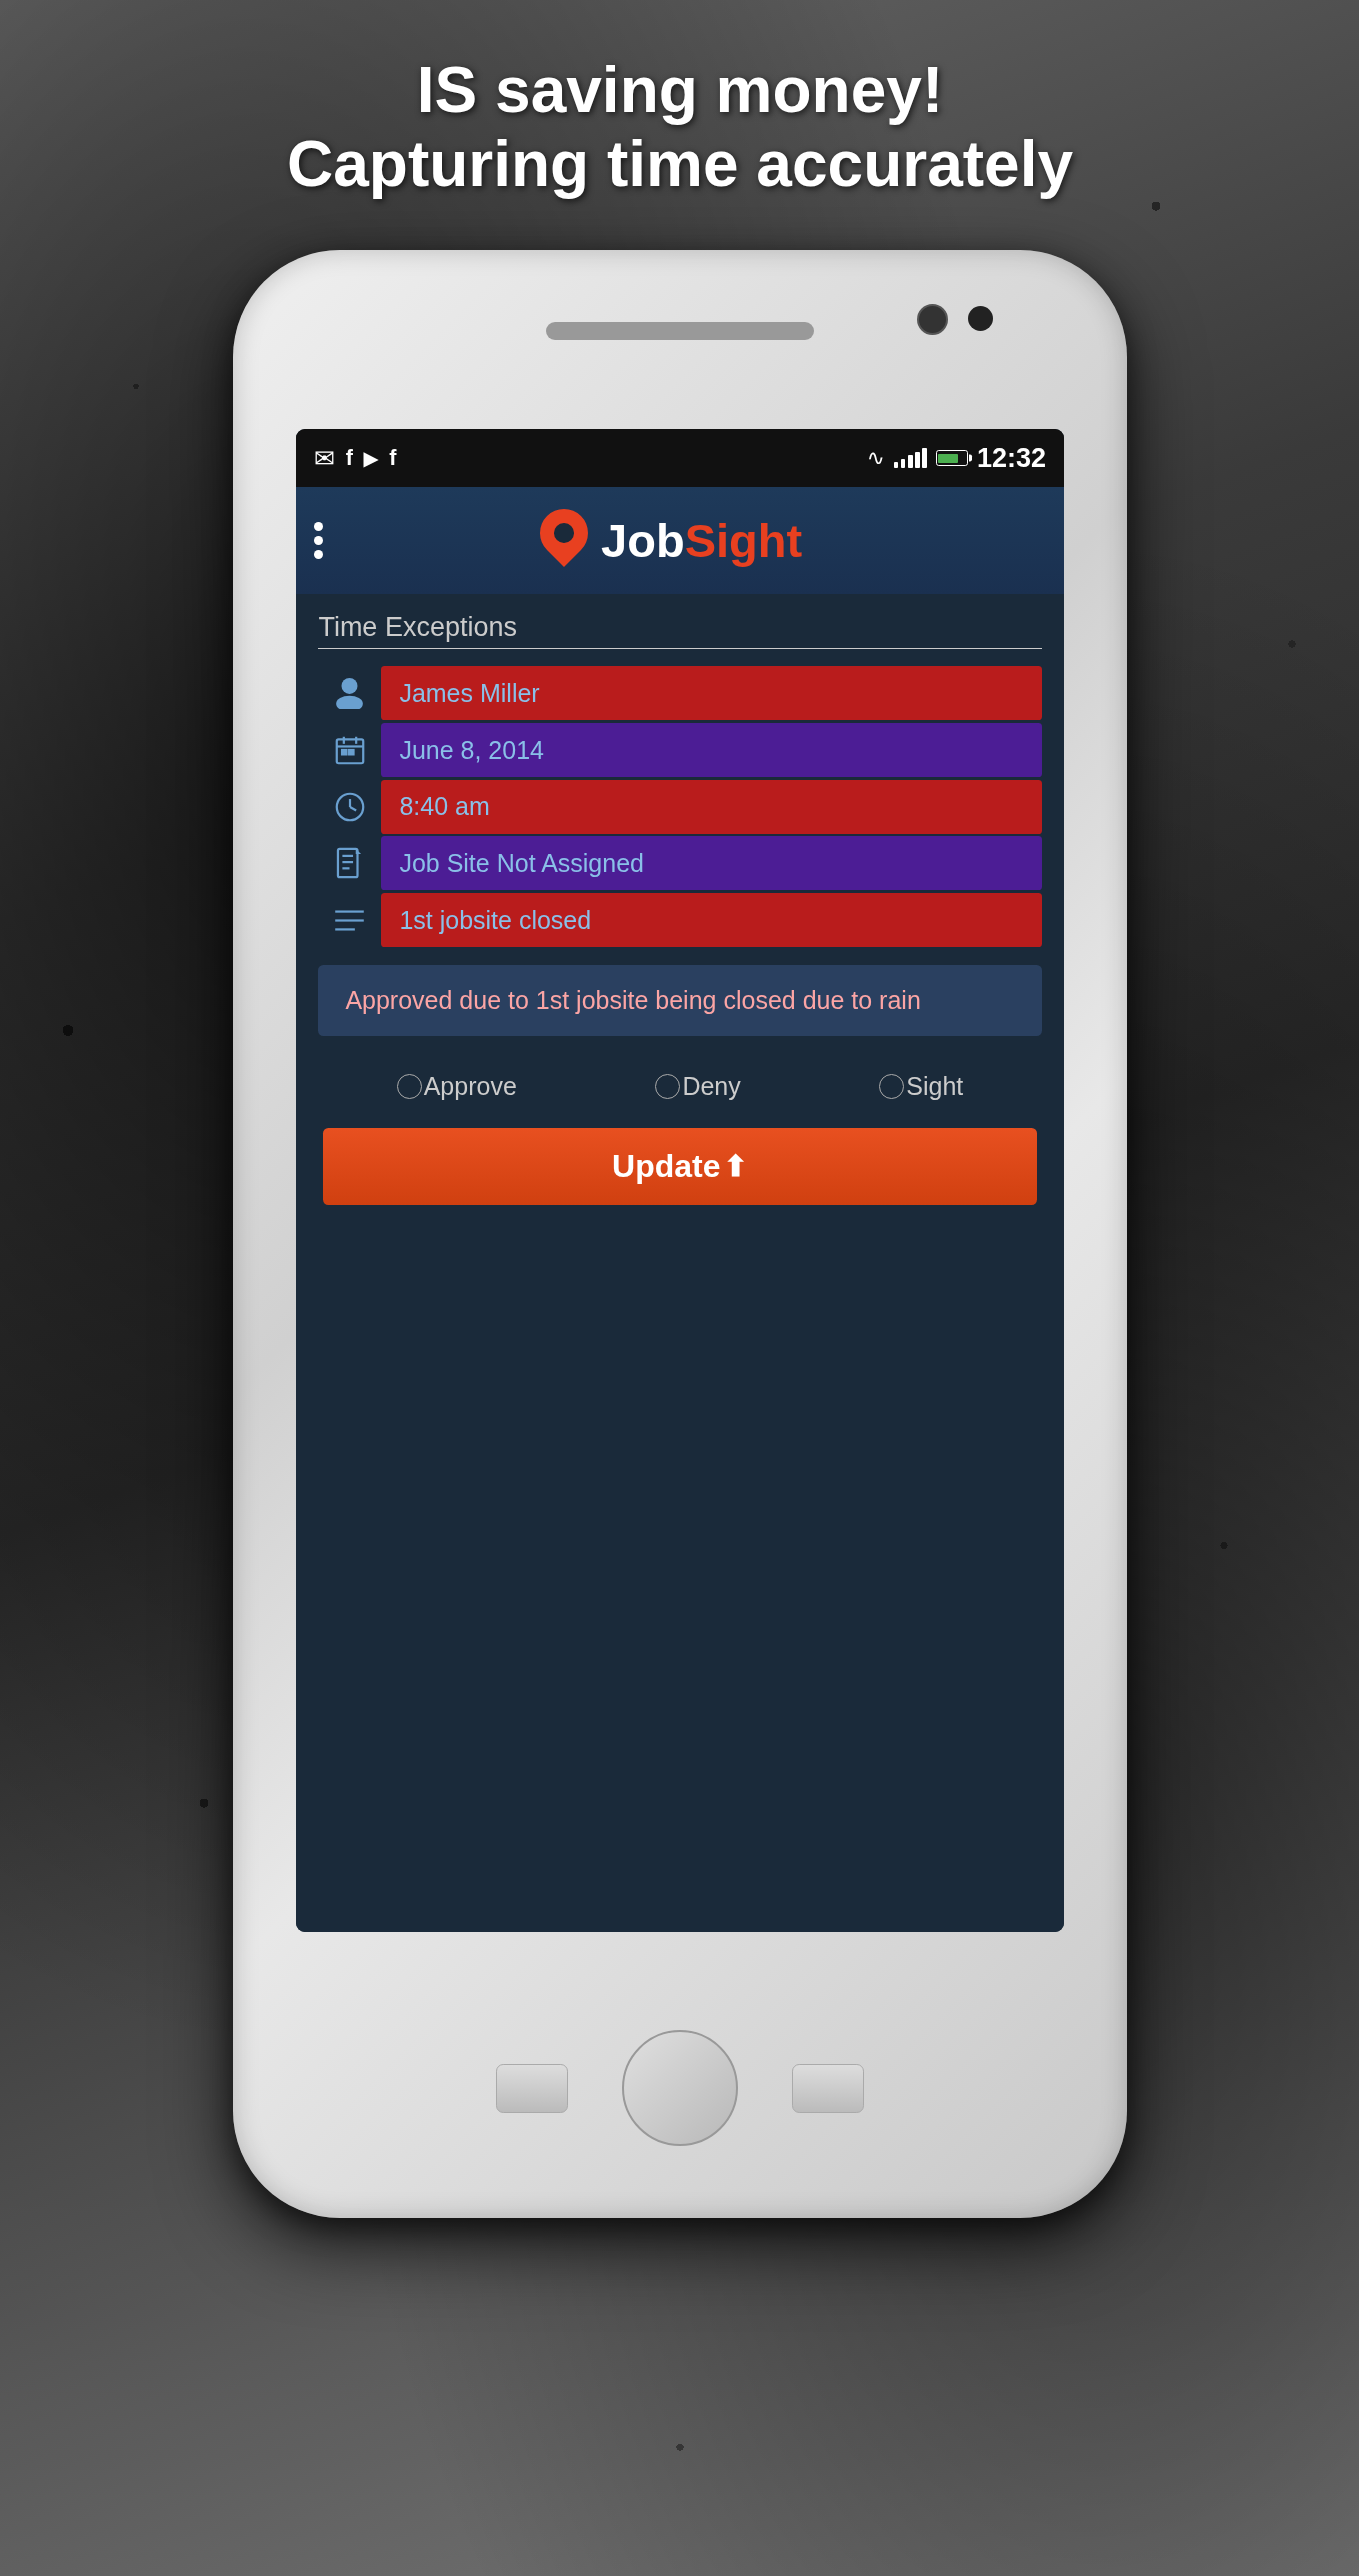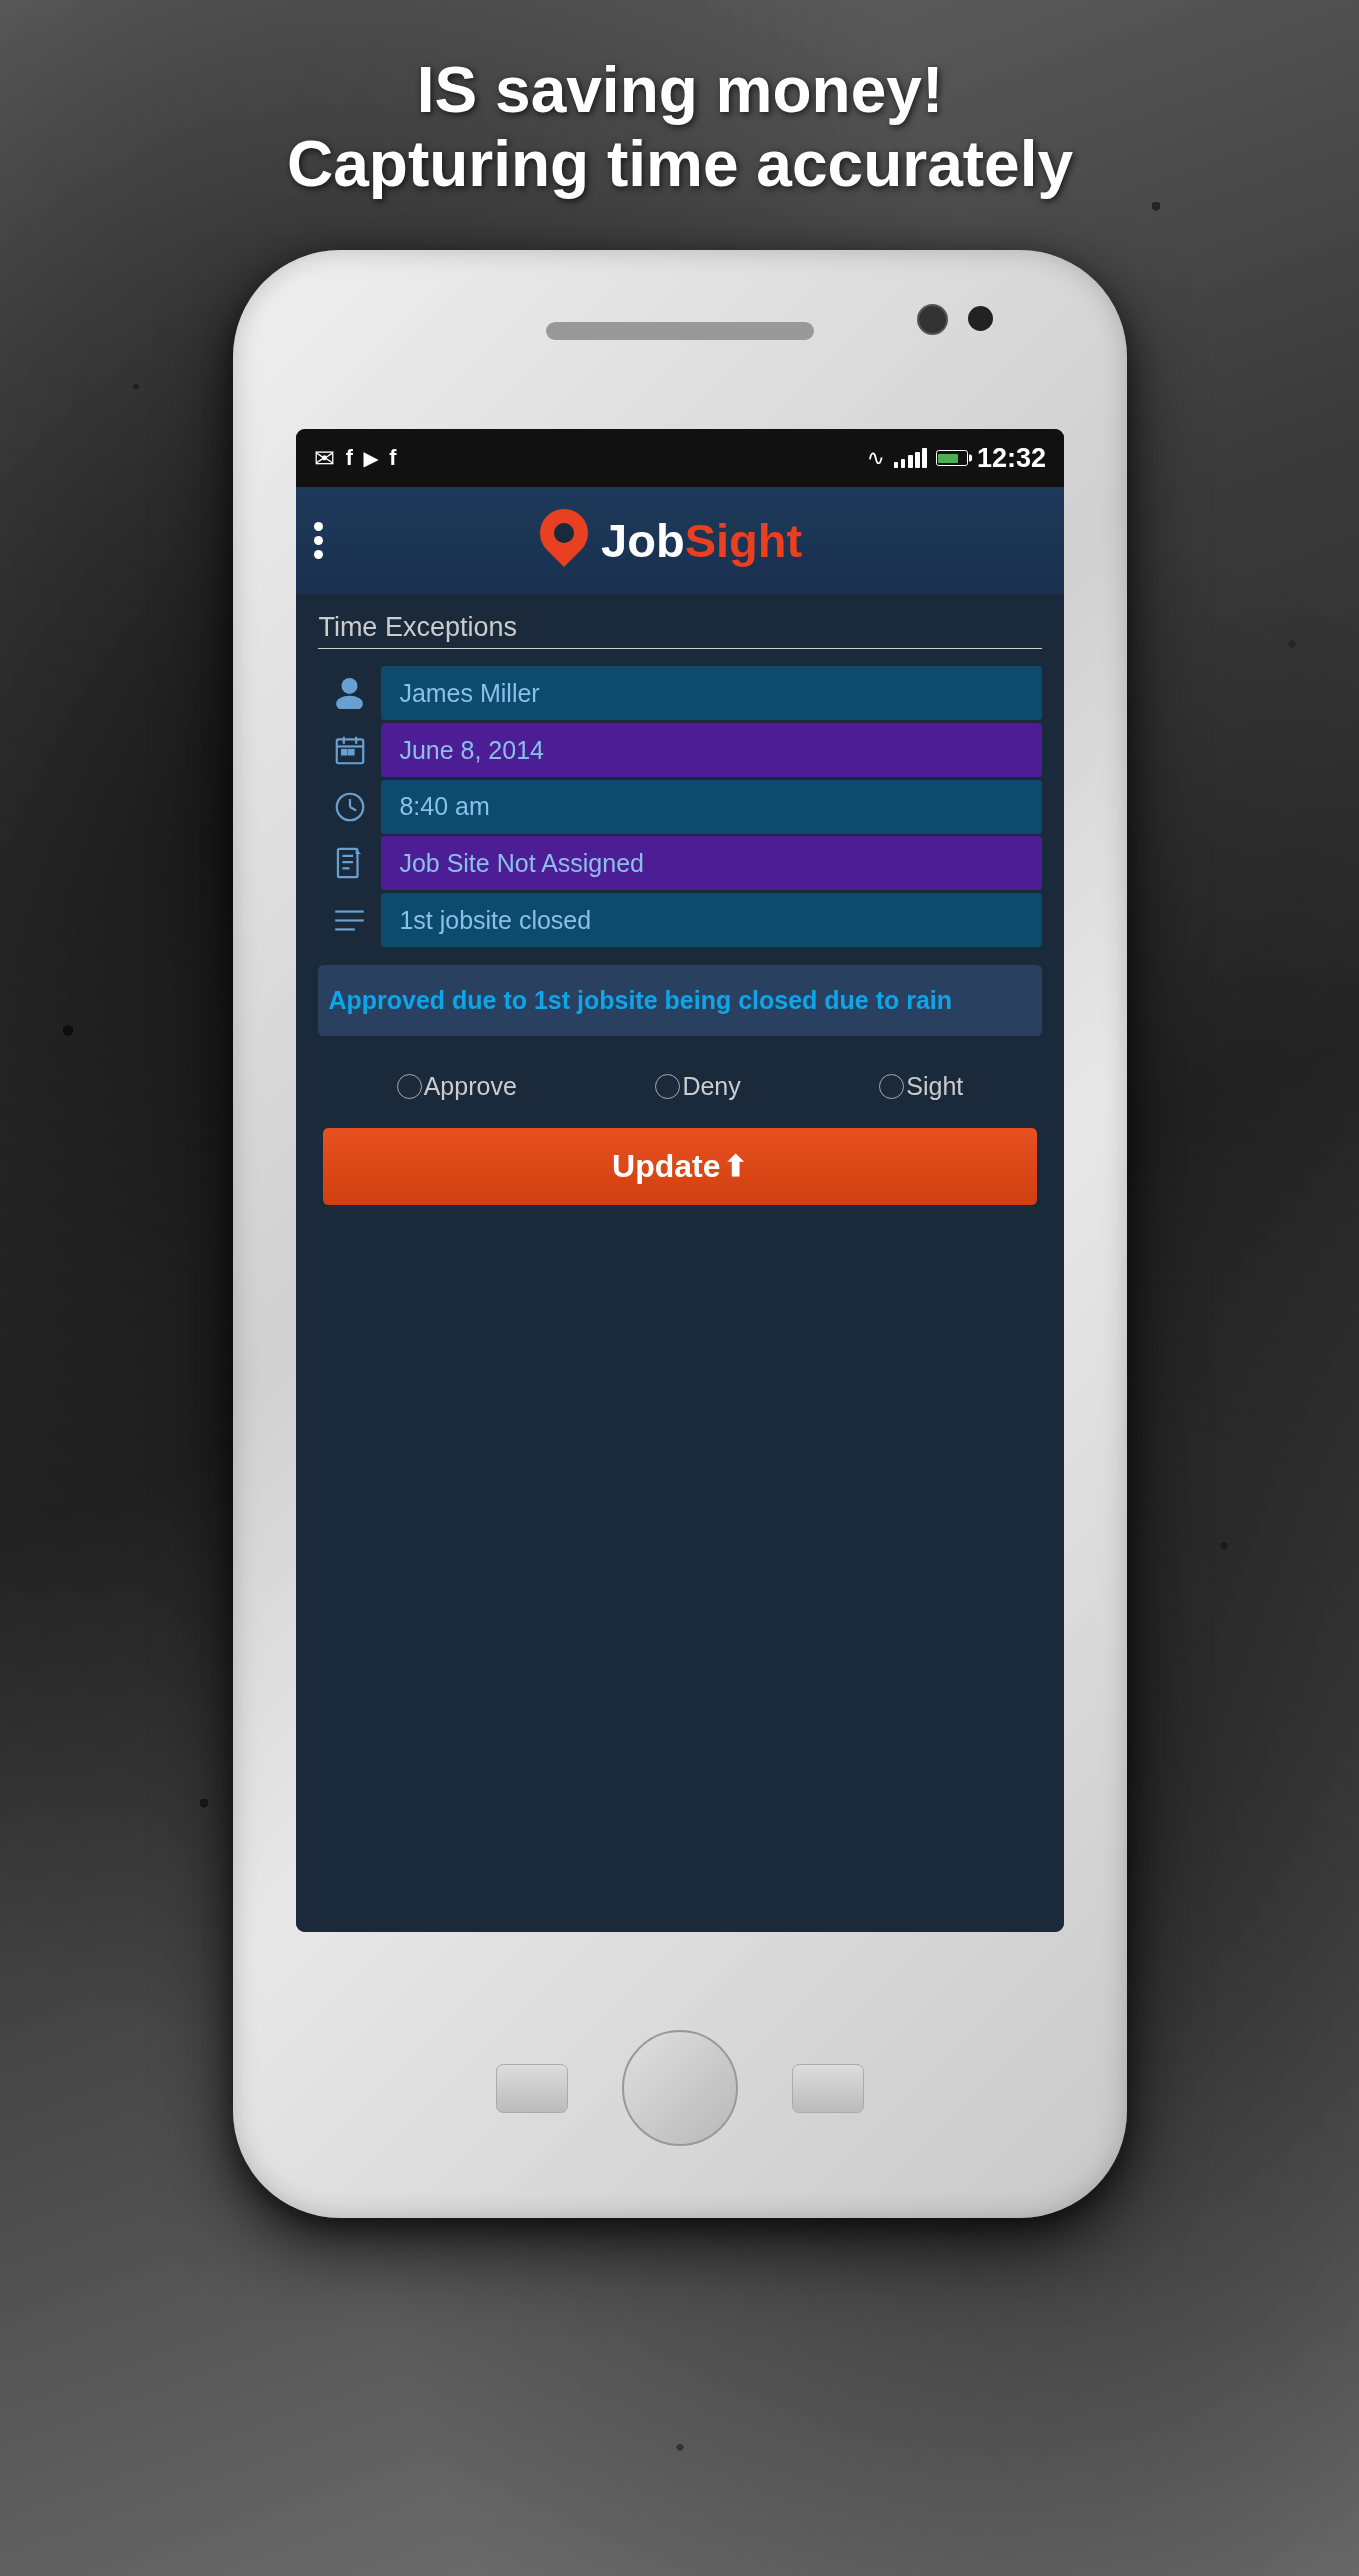--- a/index.html
+++ b/index.html
@@ -278,38 +278,37 @@
       color: #6aa0d0;
       font-size: 29px;
       flex-shrink: 0;
     }
 
     .form-value {
       flex: 1;
       padding: 12.5px 18px;
       font-size: 25px;
       color: #8ac0e8;
-      background: #0c4a6e;
+      background: #b91c1c;
       border-radius: 3.6px;
     }
 
     .form-value.lighter {
       background: #4c1d95;
     }
 
     
     .notes-box {
       background: #2a4060;
       border-radius: 5.4px;
-      padding: 18px 10px;
+      padding: 18px 27px;
       margin: 18px 0;
-      color: #0ea5e9;
+      color: #fca5a5;
       font-size: 25px;
       line-height: 1.4;
-      font-weight: bold;
     }
 
     
     .radio-group {
       display: flex;
       justify-content: space-around;
       align-items: center;
       padding: 18px 9px;
     }
 

